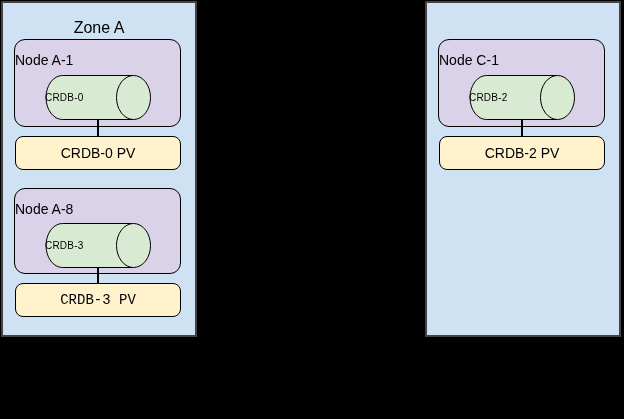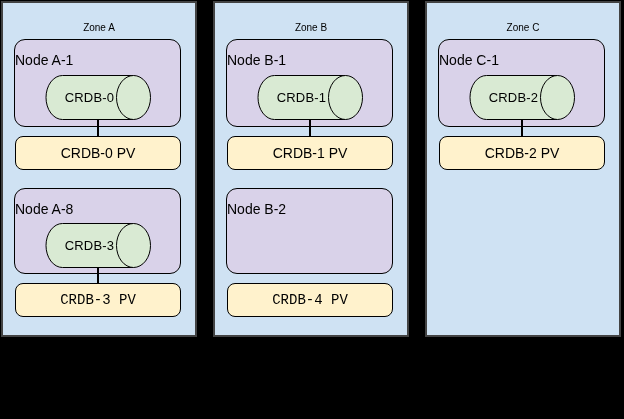--- a/index.html
+++ b/index.html
@@ -26,21 +26,21 @@
   }
   .zone-a { left: 1px; }
   .zone-b { left: 213px; }
   .zone-c { left: 425px; }
   .zone-title {
     position: absolute;
     top: 17px;
     left: 0;
     width: 100%;
     text-align: center;
-    font-size: 10px;
+    font-size: 16px;
     line-height: 16px;
   }
   .node {
     position: absolute;
     left: 11px;
     width: 167px;
     background: var(--node-fill, #d9d2e9);
     border: 1px solid var(--shape-border, #000);
     border-radius: 11px;
   }
@@ -63,22 +63,22 @@
   .disk-1 { top: 72px; }
   .disk-2 { top: 220px; }
   .disk svg { display: block; }
   .disk-label {
     position: absolute;
     top: 0;
     left: 0;
     width: 89px;
     height: 45px;
     line-height: 45px;
-    text-align: center;
-    font-size: 13px;
+    text-align: left;
+    font-size: 10px;
     letter-spacing: 0.2px;
   }
   .connector {
     position: absolute;
     left: 94px;
     width: 2px;
     background: var(--shape-border, #000);
   }
   .conn-1 { top: 117px; height: 16px; }
   .conn-2 { top: 265px; height: 15px; }
@@ -125,44 +125,22 @@
       <svg width="106" height="45" viewBox="0 0 106 45">
         <path d="M 88.5 0.5 L 17.5 0.5 A 16.5 22 0 0 0 17.5 44.5 L 88.5 44.5" fill="var(--disk-fill)" stroke="var(--shape-border)" stroke-width="1"></path>
         <ellipse cx="88.5" cy="22.5" rx="17" ry="22" fill="var(--disk-fill)" stroke="var(--shape-border)" stroke-width="1"></ellipse>
       </svg>
       <div class="disk-label">CRDB-3</div>
     </div>
     <div class="connector conn-2"></div>
     <div class="pv pv-2">CRDB-3 PV</div>
   </div>
 
-  <div class="zone zone-b">
-    <div class="zone-title">Zone B</div>
-
-    <div class="node node-1">
-      <div class="node-label">Node B-1</div>
-    </div>
-    <div class="disk disk-1">
-      <svg width="106" height="45" viewBox="0 0 106 45">
-        <path d="M 88.5 0.5 L 17.5 0.5 A 16.5 22 0 0 0 17.5 44.5 L 88.5 44.5" fill="var(--disk-fill)" stroke="var(--shape-border)" stroke-width="1"></path>
-        <ellipse cx="88.5" cy="22.5" rx="17" ry="22" fill="var(--disk-fill)" stroke="var(--shape-border)" stroke-width="1"></ellipse>
-      </svg>
-      <div class="disk-label">CRDB-1</div>
-    </div>
-    <div class="connector conn-1"></div>
-    <div class="pv pv-1">CRDB-1 PV</div>
-
-    <div class="node node-2">
-      <div class="node-label">Node B-2</div>
-    </div>
-    <div class="pv pv-2">CRDB-4 PV</div>
-  </div>
 
   <div class="zone zone-c">
-    <div class="zone-title">Zone C</div>
 
     <div class="node node-1">
       <div class="node-label">Node C-1</div>
     </div>
     <div class="disk disk-1">
       <svg width="106" height="45" viewBox="0 0 106 45">
         <path d="M 88.5 0.5 L 17.5 0.5 A 16.5 22 0 0 0 17.5 44.5 L 88.5 44.5" fill="var(--disk-fill)" stroke="var(--shape-border)" stroke-width="1"></path>
         <ellipse cx="88.5" cy="22.5" rx="17" ry="22" fill="var(--disk-fill)" stroke="var(--shape-border)" stroke-width="1"></ellipse>
       </svg>
       <div class="disk-label">CRDB-2</div>

